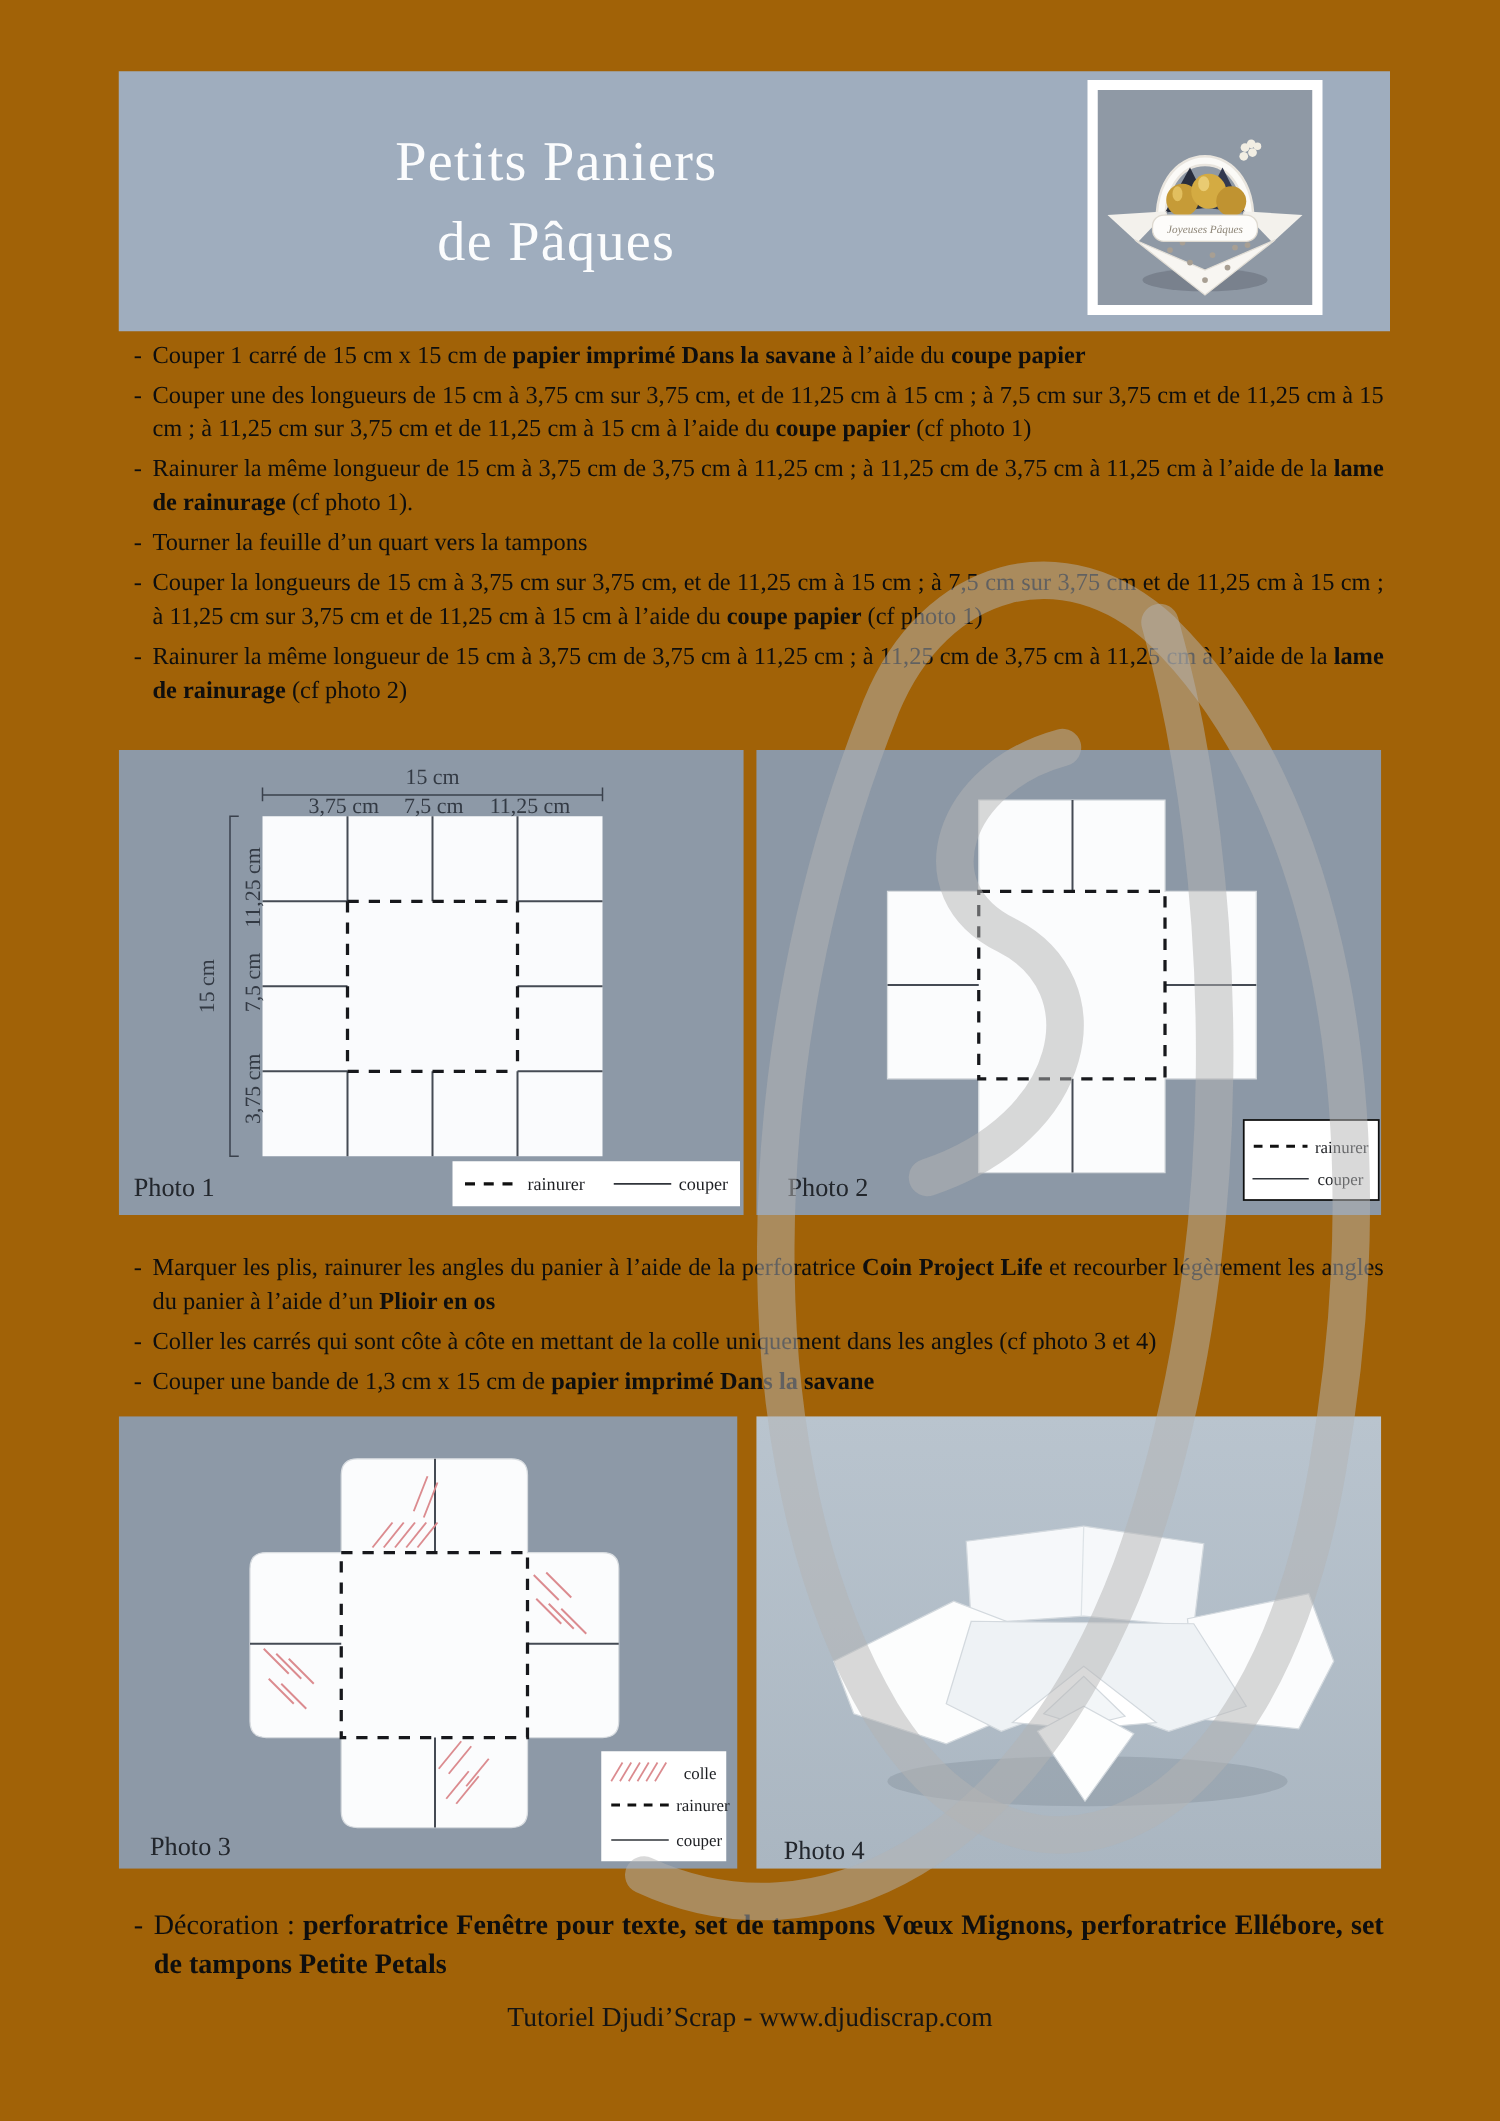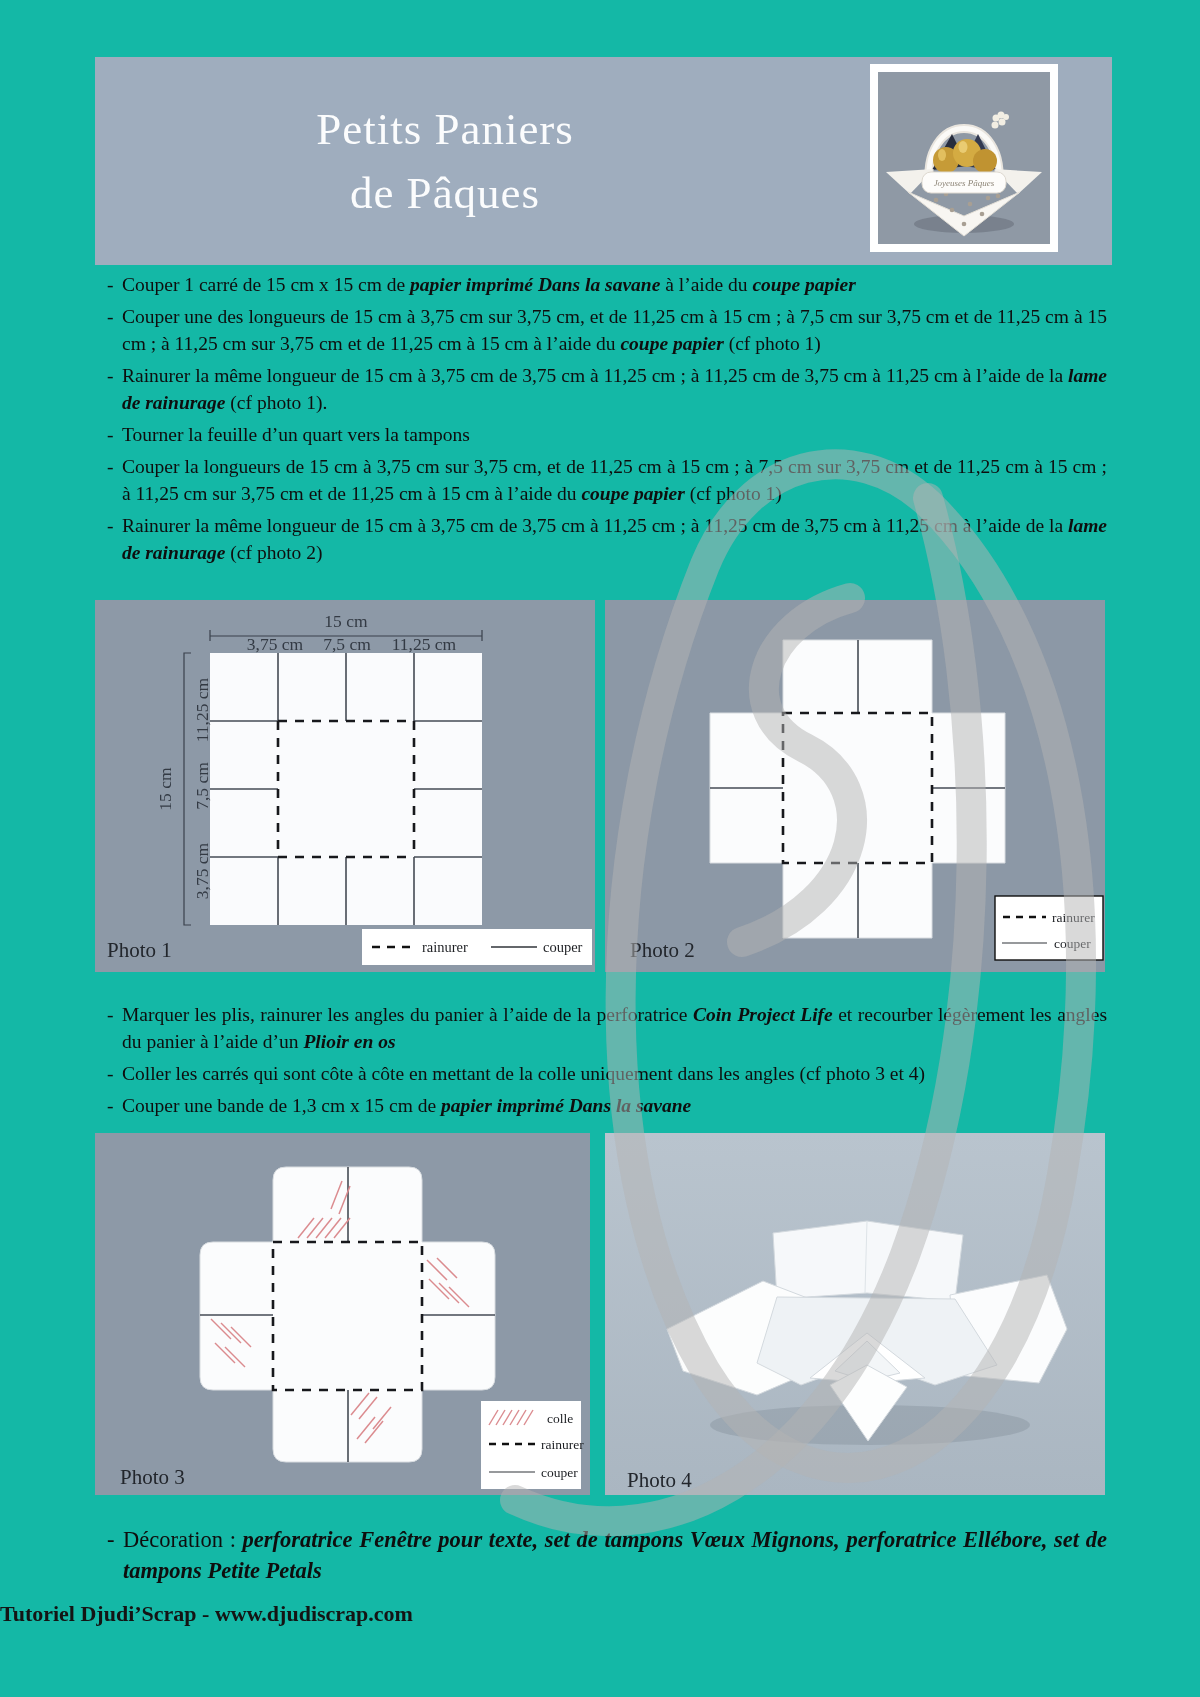--- a/index.html
+++ b/index.html
@@ -1,45 +1,45 @@
 <!DOCTYPE html>
 <html><head>
 <meta charset="utf-8">
 <style>
   html,body{margin:0;padding:0;background:#fff;}
-  .page{position:relative;width:1200px;height:1697px;background:#14b8a6;
+  .page{position:relative;width:1200px;height:1697px;background:#a16207;
         font-family:"Liberation Serif",serif;color:#0e0e0e;overflow:hidden;}
 
   
   .band{position:absolute;left:95px;top:57px;width:1017px;height:208px;background:#9fadbe;}
   .title{position:absolute;left:10px;top:40px;width:680px;text-align:center;
          color:#fbfcfd;font-size:45px;line-height:64px;letter-spacing:1px;}
   .basket-frame{position:absolute;left:775px;top:7px;width:172px;height:172px;
          background:#ffffff;padding:8px;}
 
   
   .bullets{position:absolute;list-style:none;margin:0;padding:0;left:107px;width:1000px;}
   #list1{top:271px;}
   #list2{top:1001px;}
   .bullets li{position:relative;padding-left:15px;margin:0 0 5px 0;text-align:justify;
          font-size:19.5px;line-height:27px;}
   .dash{position:absolute;left:0;top:0;}
-  .emph{font-weight:bold;font-style:italic;}
+  .emph{font-weight:bold;}
 
   
   .ph{position:absolute;}
   #photo1{left:95px;top:600px;width:403px;height:372px;}
   #photo2{left:605px;top:600px;width:500px;height:372px;}
   #photo3{left:95px;top:1133px;width:558px;height:362px;}
   #photo4{left:605px;top:1133px;width:470px;height:362px;}
 
   
   .decoration{position:absolute;left:107px;top:1524px;width:1000px;box-sizing:border-box;
          padding-left:16px;text-align:justify;font-size:22.5px;line-height:31px;}
-  .footer{position:absolute;left:0;top:1601px;width:1200px;text-align:left;font-size:22px;color:#141414;font-weight:bold;}
+  .footer{position:absolute;left:0;top:1601px;width:1200px;text-align:center;font-size:22px;color:#141414;}
 
   
   .watermark{position:absolute;left:0;top:0;z-index:6;pointer-events:none;}
 
   svg text{font-family:"Liberation Serif",serif;}
   .dim{font-size:17.5px;fill:#333a44;}
   .leg{font-size:14.5px;fill:#1d1f23;}
   .leg2{font-size:13.5px;fill:#1d1f23;}
   .plabel{font-size:21px;fill:#22262c;}
 </style>

